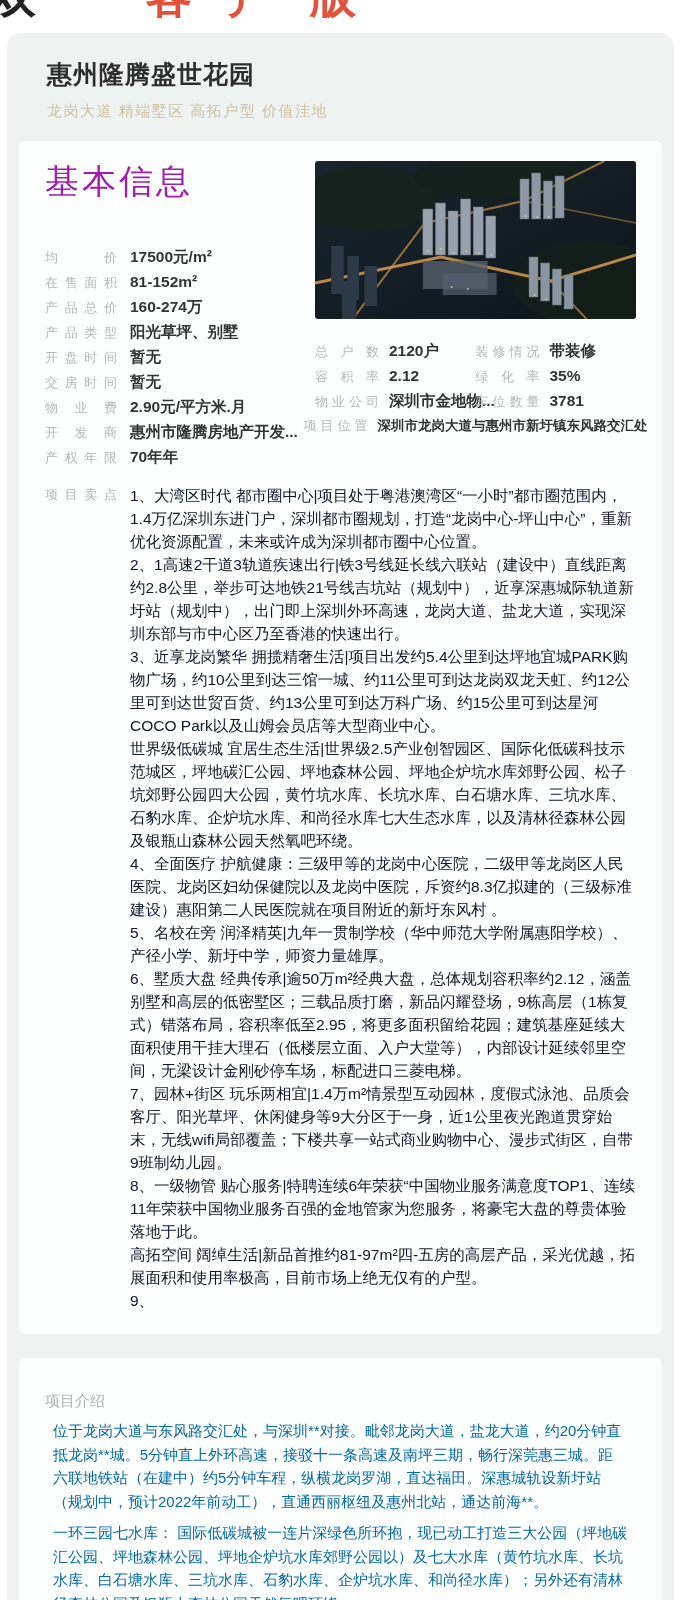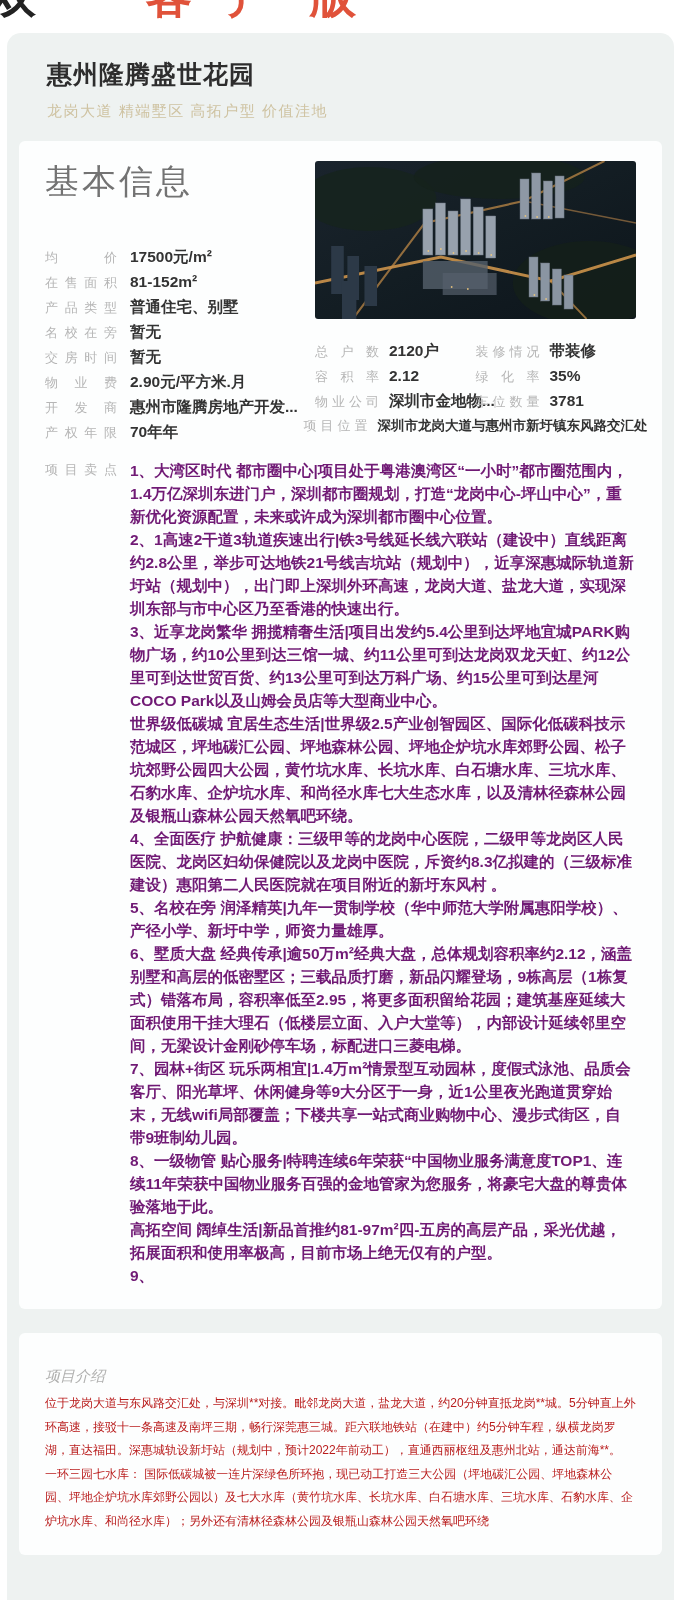--- a/index.html
+++ b/index.html
@@ -19,45 +19,45 @@
     border-radius:14px 14px 0 0;box-sizing:border-box;padding-top:20px;overflow:hidden;
   }
   
   .proj-head{padding:6px 15px 0 40px;}
   .proj-title{margin:0;font-size:25px;line-height:30px;color:#2d2d2d;font-weight:700;letter-spacing:1px;}
   .proj-tagline{margin-top:13px;font-size:15px;color:#cfc3a2;letter-spacing:1.5px;}
   
   .card{margin:20px 12px 0;background:#fdfefe;border-radius:6px;box-sizing:border-box;}
   .card1{padding:20px 26px 22px;}
   .card2{margin-top:24px;padding:20px 26px 22px;}
-  .section-title{margin:0;font-size:34px;line-height:40px;color:#737373;font-weight:500;letter-spacing:3px;}
+  .section-title{margin:0;font-size:34px;line-height:40px;color:#a21caf;font-weight:500;letter-spacing:3px;}
   
   .bi-top{display:flex;gap:18px;}
   .bi-left{width:252px;flex:none;}
   .bi-right{flex:1;min-width:0;}
   .fields{margin-top:46px;}
   .frow{display:flex;align-items:baseline;margin-bottom:4px;line-height:20px;}
   .flabel{display:inline-block;width:72px;flex:none;margin-right:13px;font-size:13px;color:#b6b6b6;
           text-align:justify;text-align-last:justify;}
   .fvalue{font-size:15.5px;color:#333;font-weight:700;white-space:nowrap;}
   .photo{display:block;width:100%;height:158px;border-radius:3px;}
   .rgrid{margin-top:22px;}
   .rrow{display:flex;margin-bottom:4px;line-height:20px;}
   .rcell{display:flex;align-items:baseline;width:50%;min-width:0;}
   .rcell .flabel{width:64px;margin-right:10px;}
   .loc-row{display:flex;align-items:baseline;line-height:20px;justify-content:center;}
   .loc-row .flabel{width:64px;margin-right:10px;flex:none;}
   .loc-row .fvalue{font-size:13.5px;white-space:nowrap;}
   
   .selling{display:flex;margin-top:12px;justify-content:flex-end;}
   .selling .flabel{margin-top:2px;}
-  .selling-text{flex:1;min-width:0;font-size:15.5px;line-height:23px;color:#701a75;white-space:pre-line;font-weight:bold;}
-  
-  .sub-label{margin:14px 0 6px;font-size:15px;color:#b0b0af;font-style:italic;}
-  .sub-text{margin:0;font-size:12px;line-height:23.5px;color:#b91c1c;}
+  .selling-text{flex:1;min-width:0;font-size:15.5px;line-height:23px;color:#0f172a;white-space:pre-line;}
+  
+  .sub-label{margin:14px 0 6px;font-size:15px;color:#b0b0af;}
+  .sub-text{margin:8px;font-size:15px;line-height:23.5px;color:#0369a1;}
 </style>
 </head>
 <body>
 
 <div class="top-bar">
   <span class="frag frag-black">双</span>
   <span class="frag frag-red">客户版</span>
 </div>
 
 <div class="page">
@@ -74,25 +74,29 @@
         <div class="fields">
           <div class="frow">
             <span class="flabel">均价</span>
             <span class="fvalue">17500元/m²</span>
           </div>
           <div class="frow">
             <span class="flabel">在售面积</span>
             <span class="fvalue">81-152m²</span>
           </div>
           <div class="frow">
+            <span class="flabel">产品总价</span>
+            <span class="fvalue">160-274万</span>
+          </div>
+          <div class="frow">
             <span class="flabel">产品类型</span>
-            <span class="fvalue">普通住宅、别墅</span>
-          </div>
-          <div class="frow">
-            <span class="flabel">名校在旁</span>
+            <span class="fvalue">阳光草坪、别墅</span>
+          </div>
+          <div class="frow">
+            <span class="flabel">开盘时间</span>
             <span class="fvalue">暂无</span>
           </div>
           <div class="frow">
             <span class="flabel">交房时间</span>
             <span class="fvalue">暂无</span>
           </div>
           <div class="frow">
             <span class="flabel">物业费</span>
             <span class="fvalue">2.90元/平方米.月</span>
           </div>

